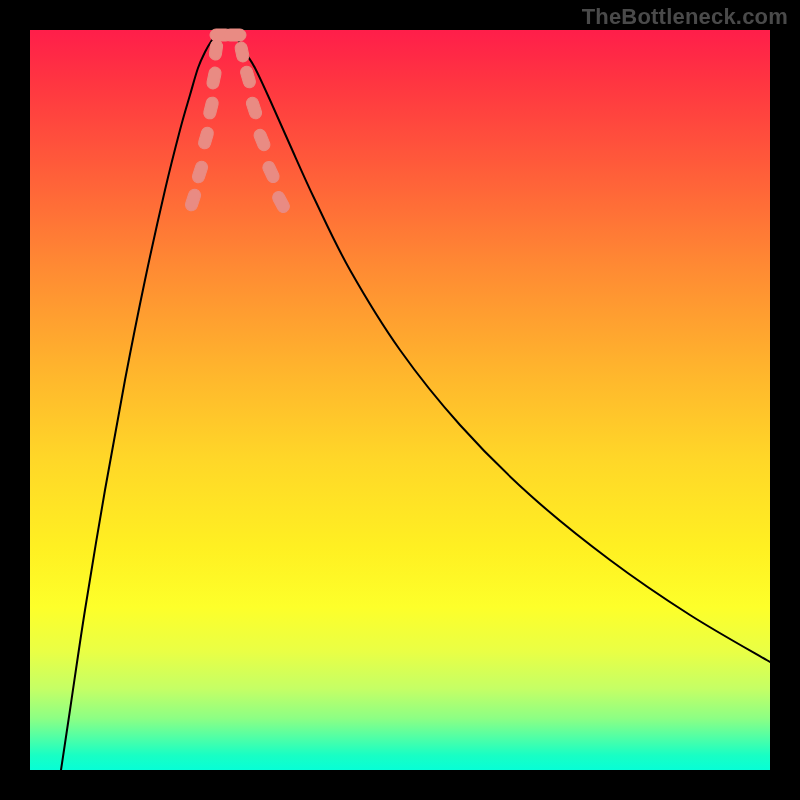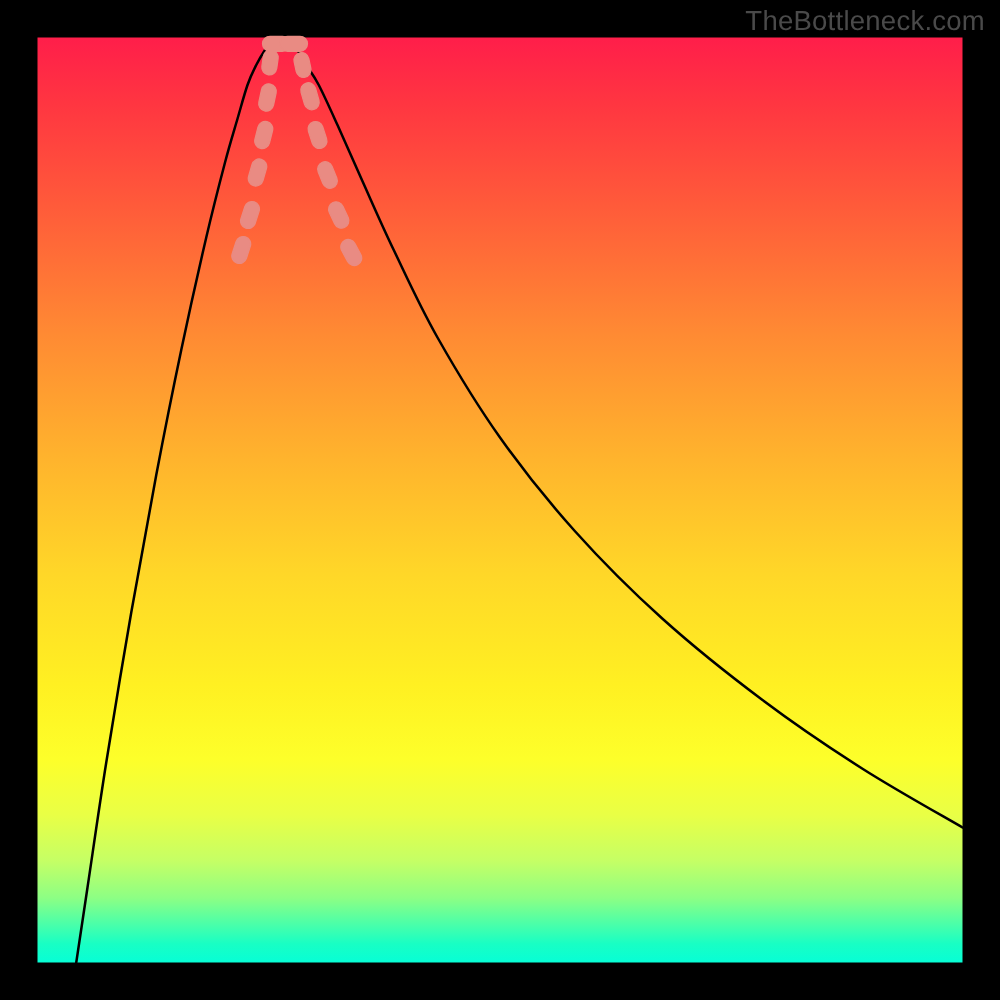--- a/index.html
+++ b/index.html
@@ -38,21 +38,21 @@
       #47ffab 96%,
       #18ffc4 98%,
       #07fed6 100%);
   }
   .watermark {
     position: absolute;
     top: 4px;
     right: 12px;
     color: #4a4a4a;
     font-size: 22px;
-    font-weight: 400;
+    font-weight: 700;
     letter-spacing: 0.2px;
     user-select: none;
   }
   svg.curves {
     position: absolute;
     left: 0;
     top: 0;
     width: 740px;
     height: 740px;
     overflow: visible;

